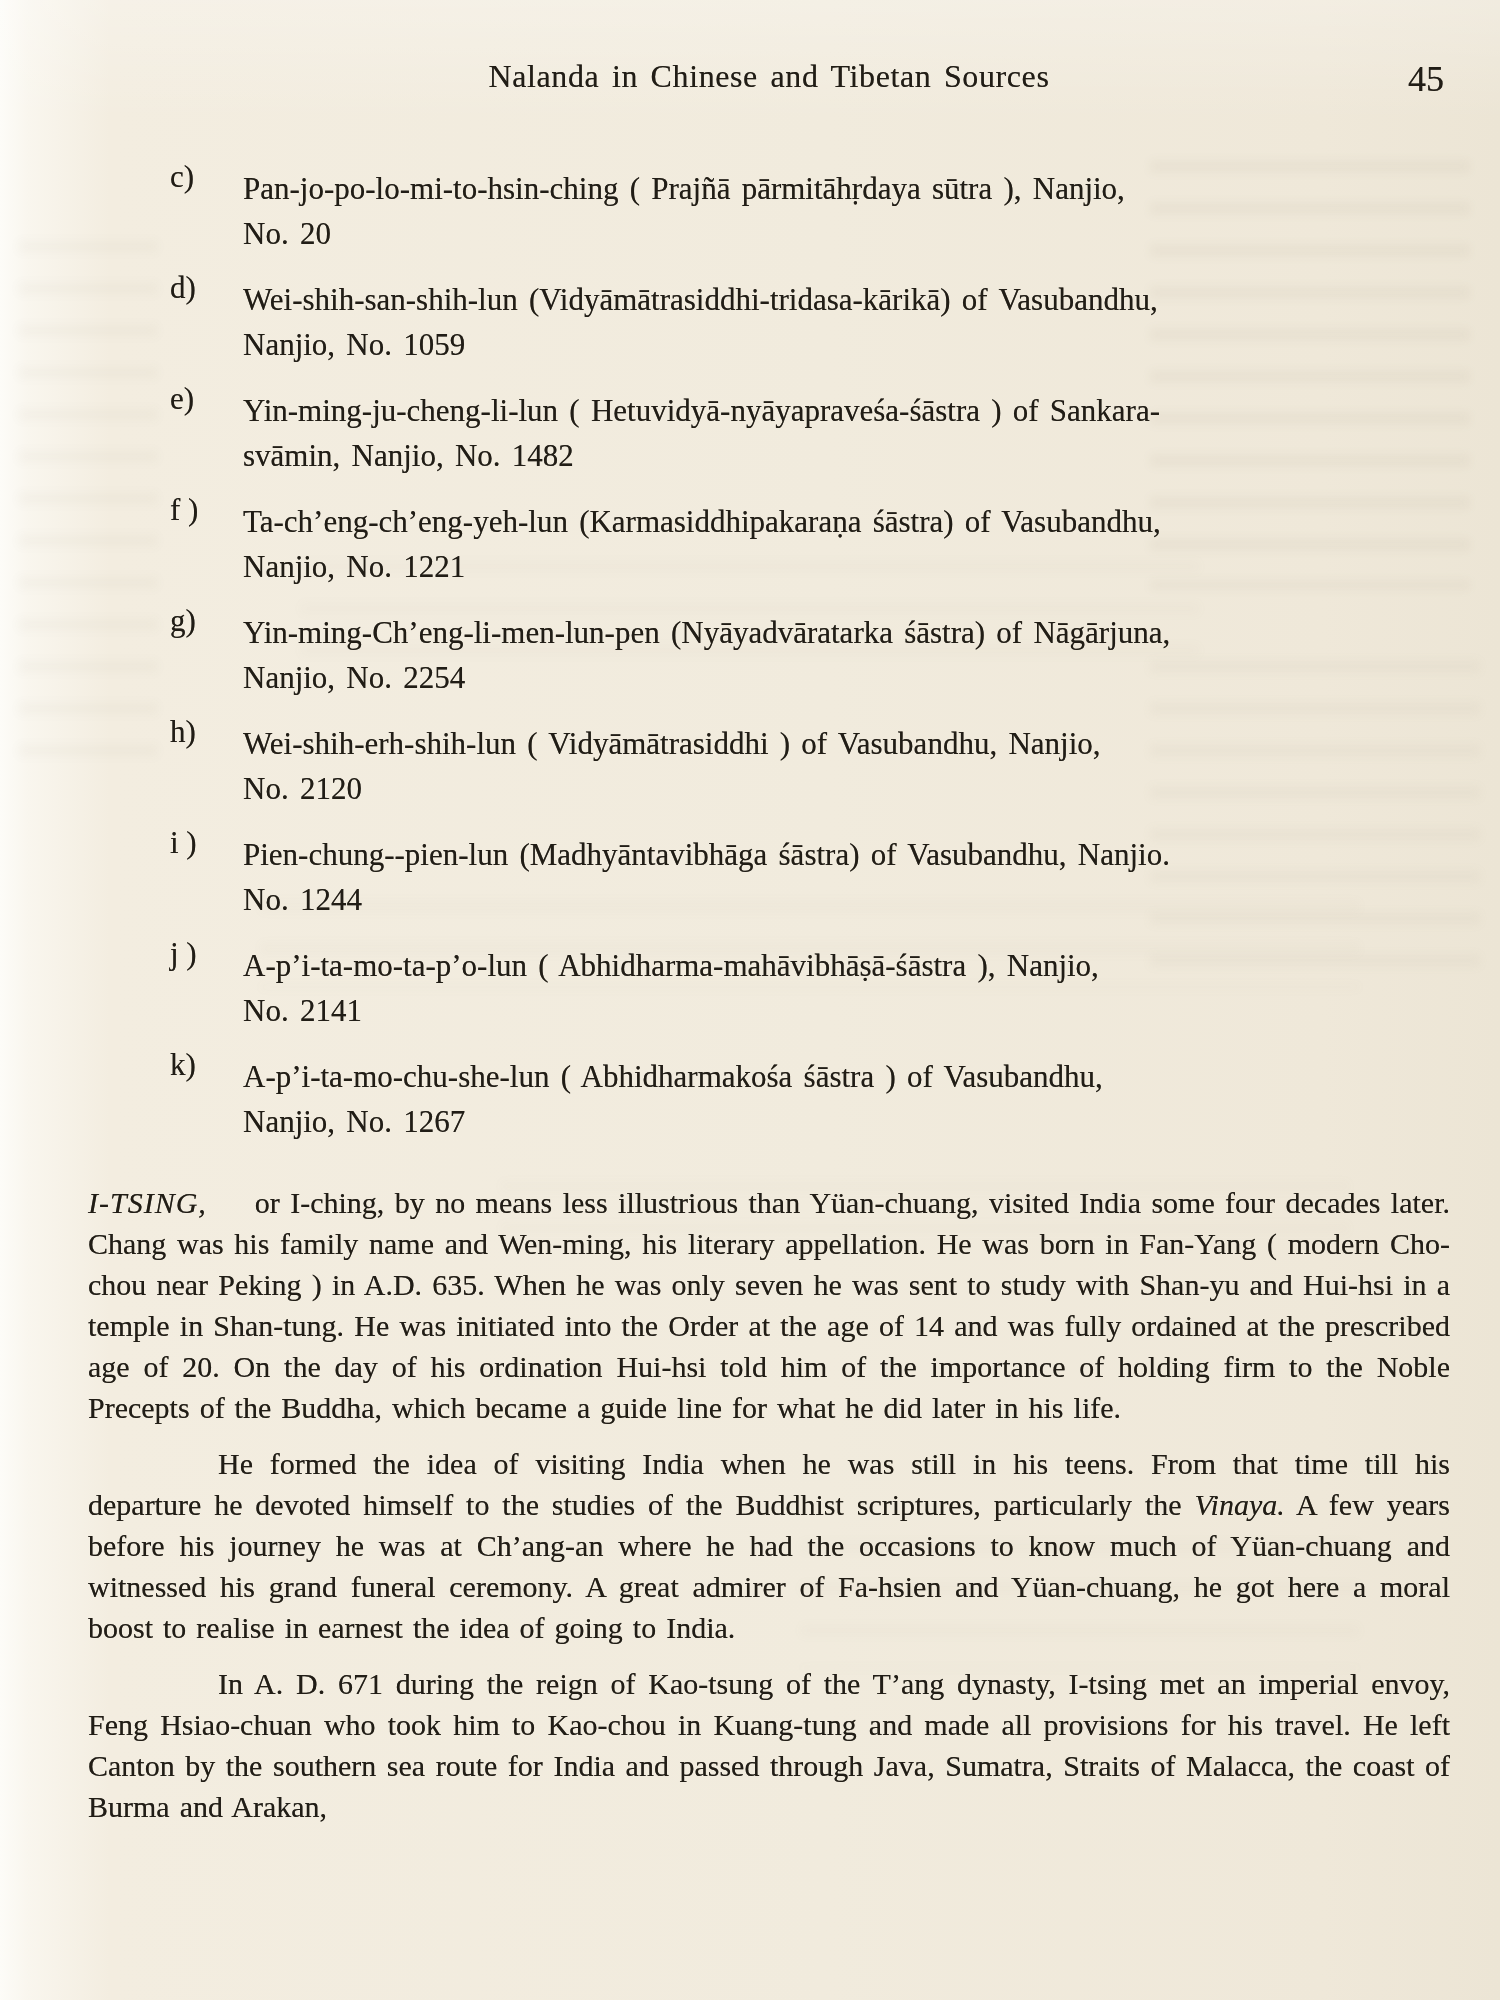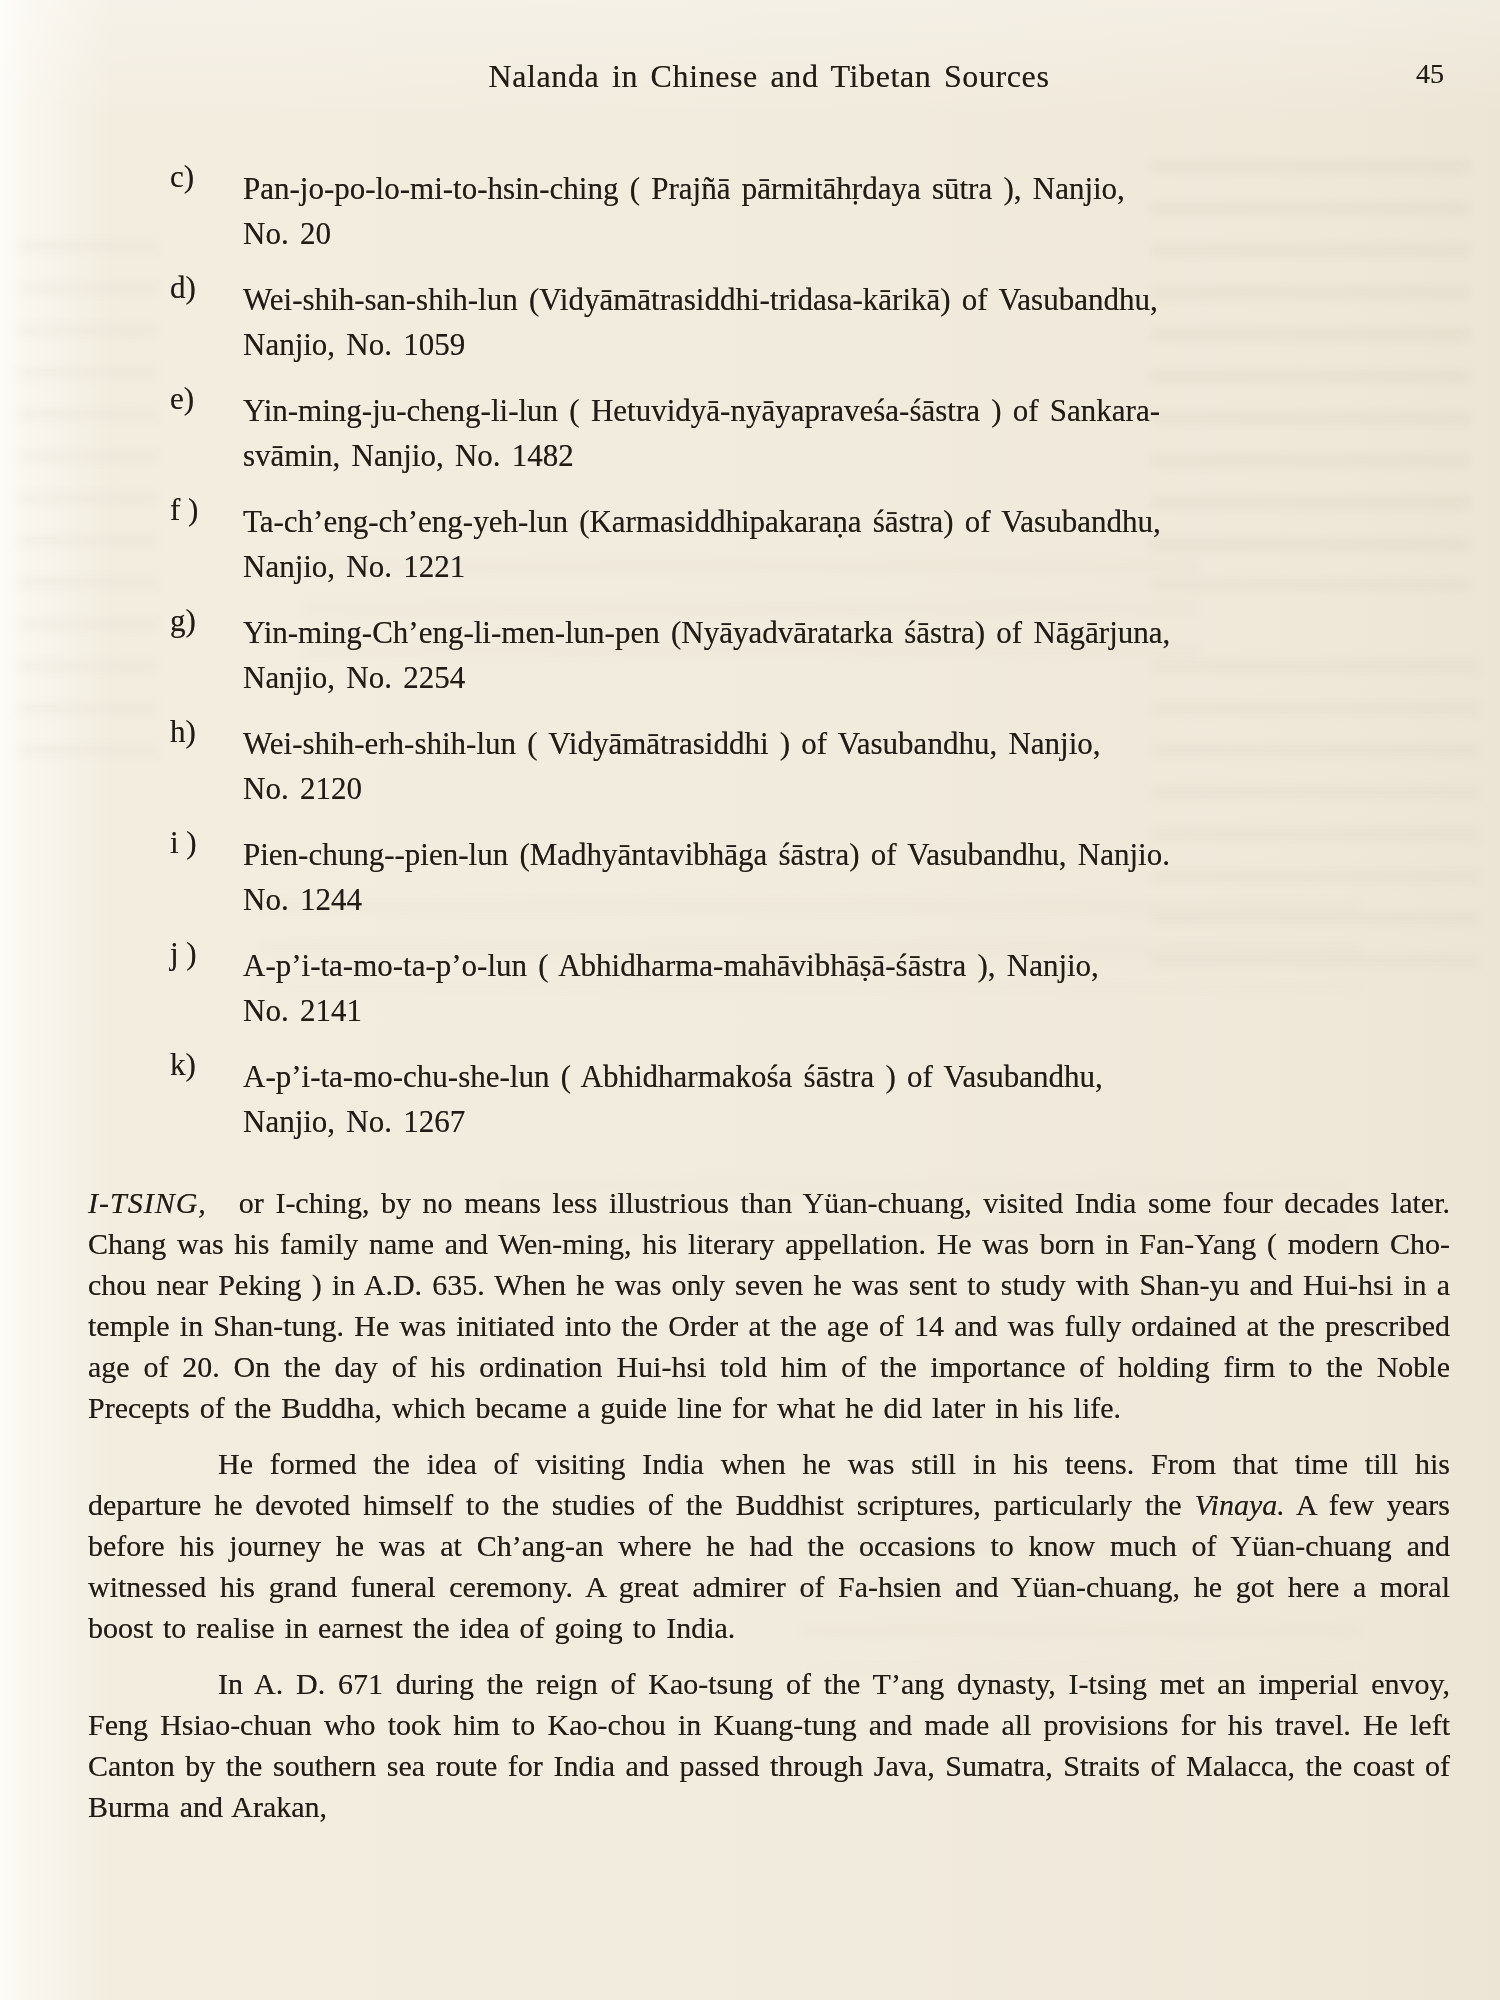--- a/index.html
+++ b/index.html
@@ -48,21 +48,21 @@
   .page-title {
     text-align: center;
     font-size: 32px;
     letter-spacing: 0.6px;
     word-spacing: 4px;
   }
   .page-number {
     position: absolute;
     top: 58px;
     right: 6px;
-    font-size: 28px;
+    font-size: 36px;
   }
   .book-list {
     margin-top: 50px;
     padding-left: 82px;
   }
   .list-item {
     display: flex;
     font-size: 31px;
     line-height: 45px;
     margin-bottom: 9px;
@@ -89,21 +89,21 @@
   }
   .para + .para {
     margin-top: 15px;
   }
   .para.indent {
     text-indent: 130px;
   }
   .lead-italic {
     font-style: italic;
     letter-spacing: 1px;
-    margin-right: 32px;
+    margin-right: 48px;
   }
   .inline-italic {
     font-style: italic;
   }
 </style>
 </head>
 <body>
 
 <div class="page">
 

